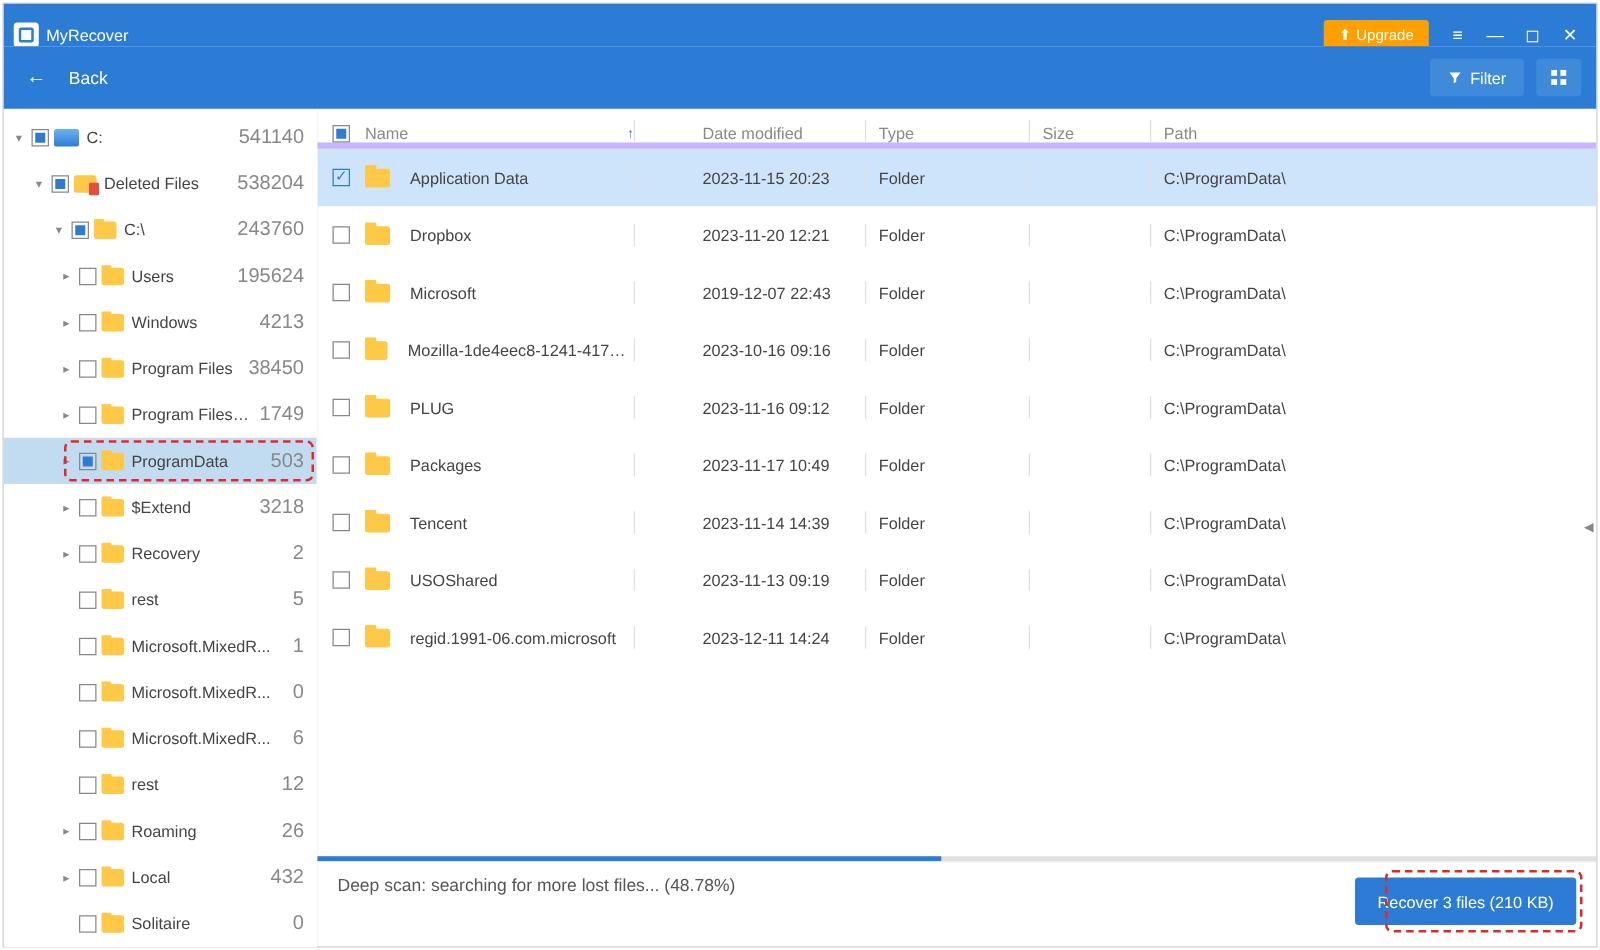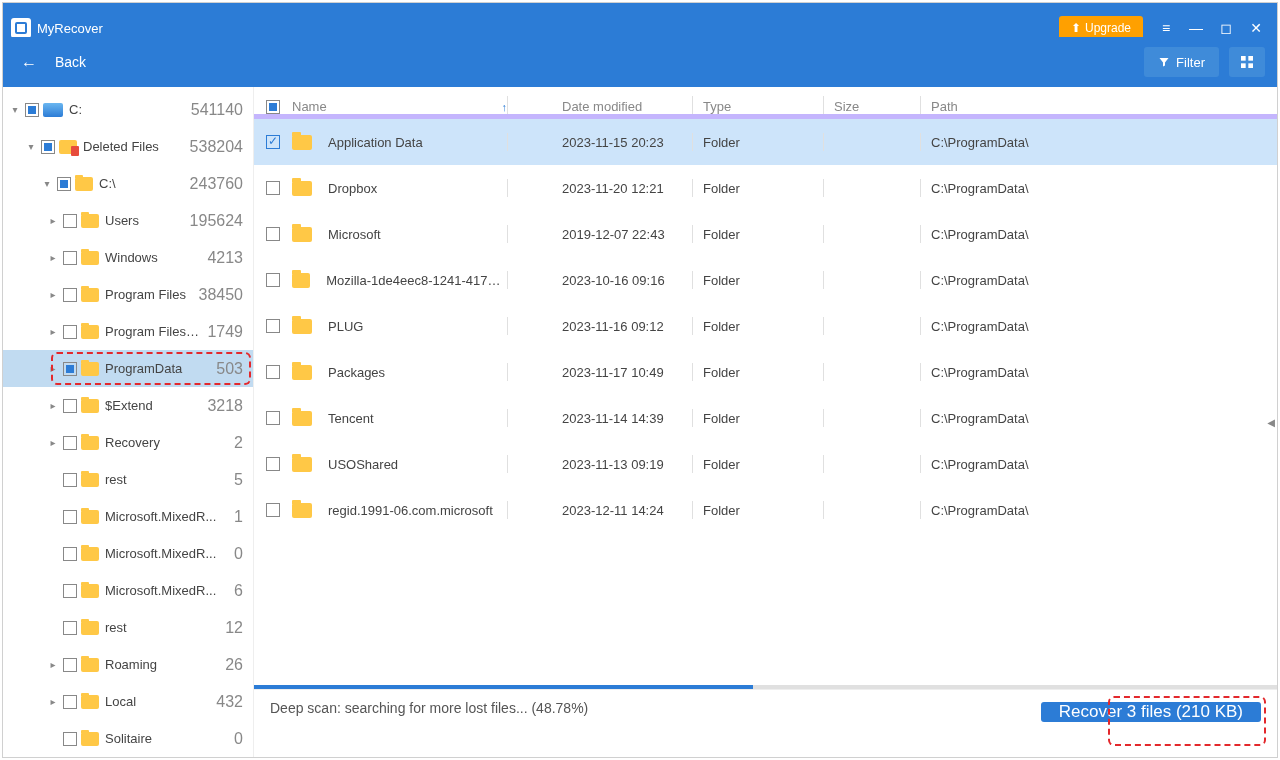--- a/index.html
+++ b/index.html
@@ -69,21 +69,21 @@
 .file-row .fic { width:20px; height:15px; background:#ffc846; border-radius:2px; margin-right:10px; position:relative; }
 .file-row .fic::before { content:""; position:absolute; top:-3px; left:0; width:9px; height:4px; background:#ffc846; border-radius:1px 1px 0 0; }
 .progress-bar { height:4px; background:#e0e0e0; position:relative; }
 .progress-fill { height:100%; background:#2c7cd6; }
 
 
 .status { height:68px; border-top:1px solid #eee; display:flex; align-items:flex-start; padding:10px 16px 0 16px; position:relative; }
 .status-text { font-size:14px; color:#555; }
 .status-sub { font-size:12px; color:#999; margin-top:6px; display:flex; align-items:center; gap:8px; }
 .ctl-btn { width:18px; height:18px; border:2px solid #2c7cd6; border-radius:50%; display:flex; align-items:center; justify-content:center; color:#2c7cd6; font-size:8px; cursor:pointer; }
-.recover-btn { position:absolute; right:16px; top:12px; background:#2c7cd6; color:#fff; border:none; height:20px; padding:0 18px; border-radius:3px; font-size:17px; cursor:pointer; }
+.recover-btn { position:absolute; right:16px; top:12px; background:#2c7cd6; color:#fff; border:none; height:38px; padding:0 18px; border-radius:3px; font-size:13px; cursor:pointer; }
 .recover-frame { position:absolute; right:11px; top:6px; width:158px; height:50px; border:2px dashed #e3282c; border-radius:6px; pointer-events:none; }
 
 
 .side-handle { position:absolute; right:0; top:50%; transform:translateY(-50%); width:12px; height:40px; display:flex; align-items:center; justify-content:center; color:#888; cursor:pointer; font-size:10px; }
 
 svg { display:block; }
 </style>
 </head>
 <body>
 

